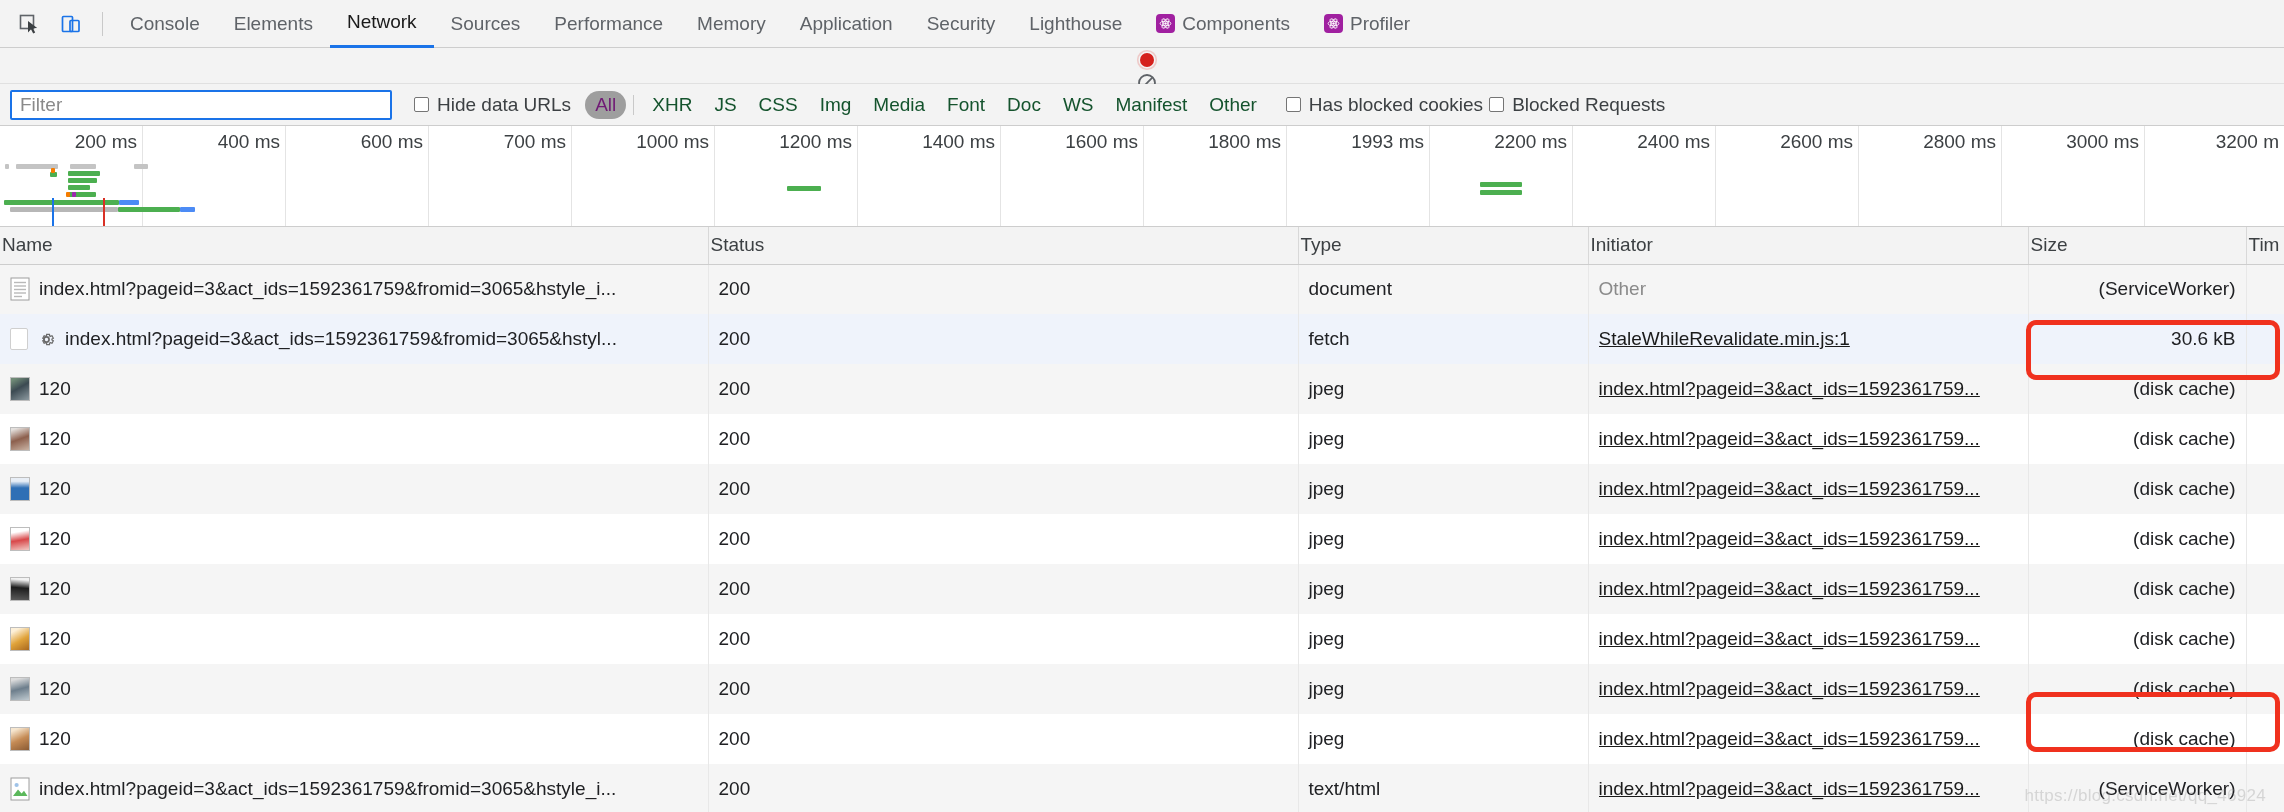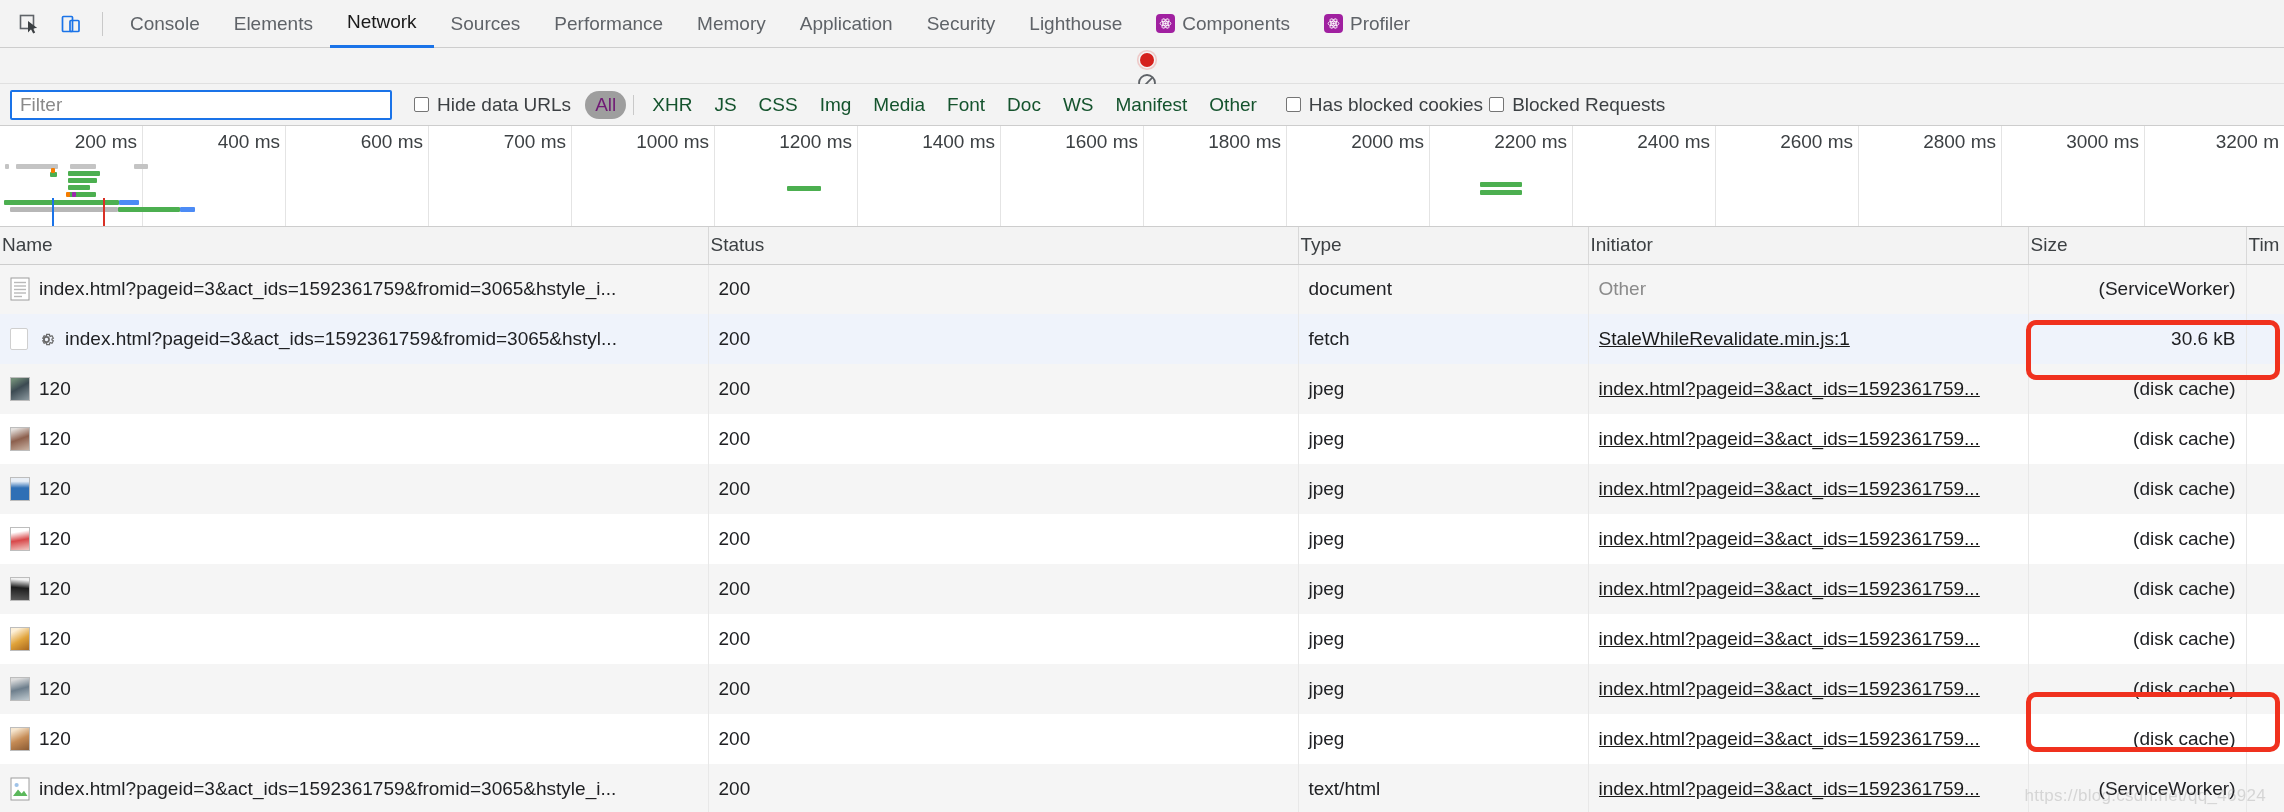--- a/index.html
+++ b/index.html
@@ -313,21 +313,21 @@
       <div class="tick" style="left:858px;width:143px;">
           <span>1400 ms</span>
         </div>
       <div class="tick" style="left:1001px;width:143px;text-align:center;">
           <span>1600 ms</span>
         </div>
       <div class="tick" style="left:1144px;width:143px;">
           <span>1800 ms</span>
         </div>
       <div class="tick" style="left:1287px;width:143px;">
-          <span>2000 ms</span>
+          <span>1993 ms</span>
         </div>
       <div class="tick" style="left:1430px;width:143px;">
           <span>2200 ms</span>
         </div>
       <div class="tick" style="left:1573px;width:143px;">
           <span>2400 ms</span>
         </div>
       <div class="tick" style="left:1716px;width:143px;">
           <span>2600 ms</span>
         </div>

